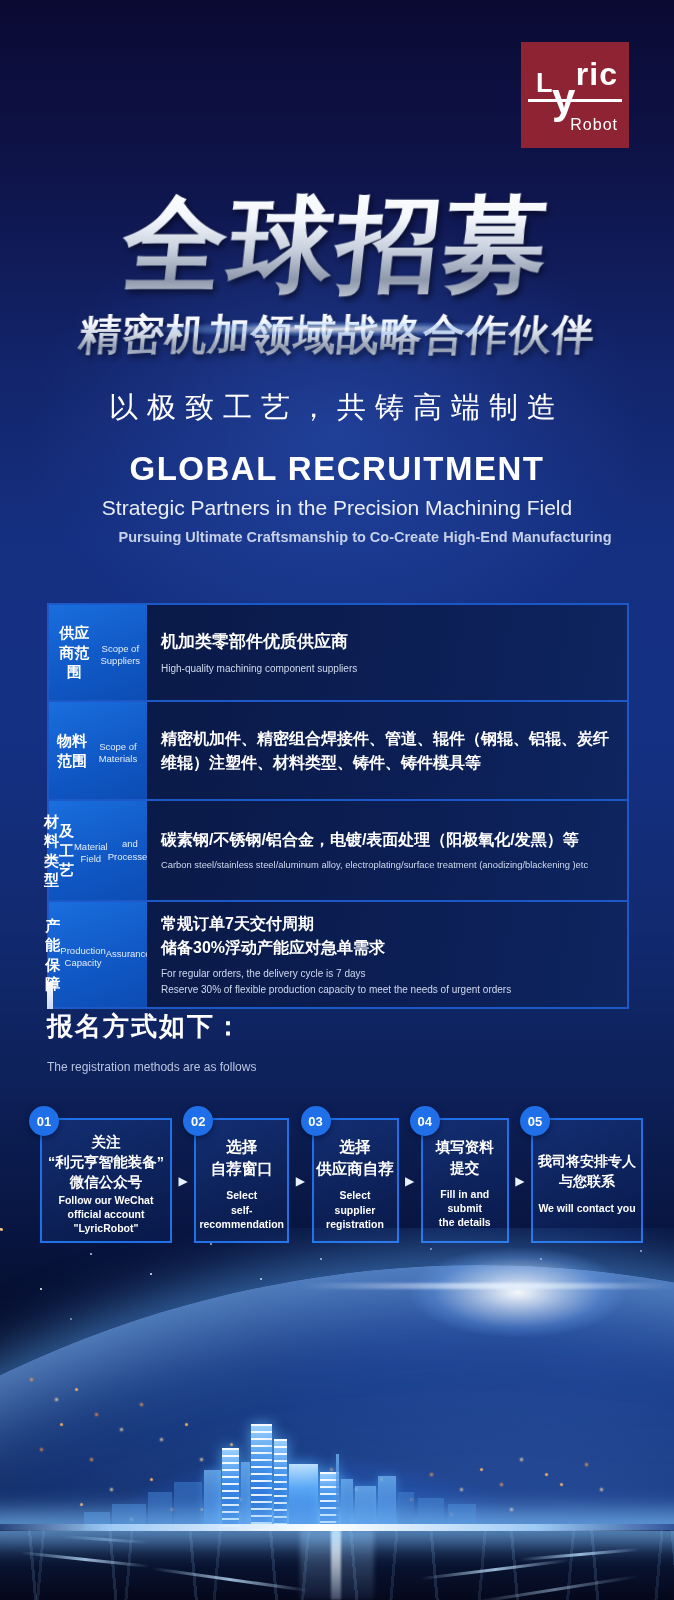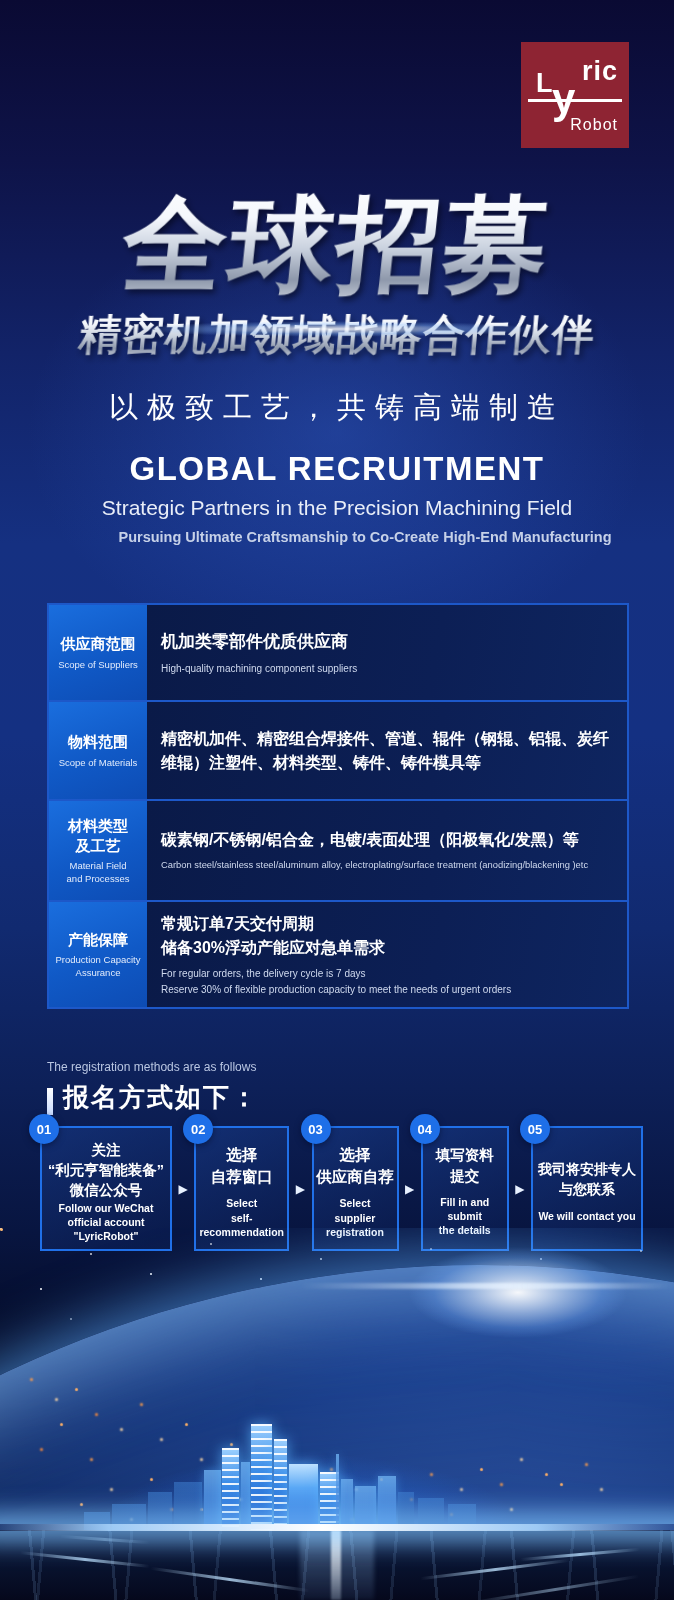--- a/index.html
+++ b/index.html
@@ -6,21 +6,21 @@
   .poster{
     position:relative;width:674px;height:1600px;overflow:hidden;
     font-family:"Liberation Sans",sans-serif;color:#fff;
     background:
       radial-gradient(ellipse 430px 320px at 50% 27%, rgba(52,98,208,.40), rgba(0,0,0,0) 72%),
       linear-gradient(180deg,#0a0a33 0%,#0e1348 10%,#122368 22%,#153081 34%,#143082 46%,#112a70 58%,#0d2058 68%,#081540 77%,#040a24 85%,#02050f 93%,#01020a 100%);
   }
   
   .logo{position:absolute;left:521px;top:42px;width:108px;height:106px;background:#8e2433;}
   .logo span{position:absolute;color:#fff;}
-  .logo .ric{top:14px;right:11px;font-size:27px;font-weight:bold;letter-spacing:1px;}
+  .logo .ric{top:14px;right:11px;font-size:32px;font-weight:bold;letter-spacing:1px;}
   .logo .line{position:absolute;top:57px;left:7px;right:7px;height:3px;background:#fff;}
   .logo .l{top:26px;left:15px;font-size:27px;font-weight:bold;}
   .logo .y{top:36px;left:31px;font-size:42px;font-weight:bold;line-height:1;}
   .logo .robot{top:74px;right:11px;font-size:16px;font-weight:400;letter-spacing:1px;}
   
   .abs{position:absolute;left:0;width:674px;text-align:center;}
   .metal{
     background:linear-gradient(180deg,#ffffff 0%,#f4f7fc 30%,#c9d1de 52%,#8e98ab 74%,#e9eef6 100%);
     -webkit-background-clip:text;background-clip:text;color:transparent;
     filter:drop-shadow(3px 4px 3px rgba(0,0,10,.5));
@@ -31,37 +31,37 @@
     background:radial-gradient(ellipse 50% 50% at 50% 50%, rgba(255,255,255,.85), rgba(140,190,255,.35) 45%, rgba(40,90,200,0) 72%);}
   .hero-tagline{top:388px;font-size:29px;font-weight:500;letter-spacing:9px;color:#fff;}
   .hero-entitle{top:450px;font-size:33px;font-weight:600;letter-spacing:1.5px;color:#fff;}
   .hero-ensub{top:496px;font-size:21px;font-weight:400;color:#e9eef8;}
   .hero-entag{top:529px;font-size:14.5px;font-weight:700;color:#c6d1e8;padding-left:28px;}
   
   .itable{position:absolute;left:47px;top:603px;width:578px;border:2px solid #1d58c9;}
   .trow{display:flex;align-items:stretch;}
   .trow + .trow{border-top:2px solid #1d58c9;}
   .r1{min-height:95px;} .r2{min-height:97px;} .r3{min-height:99px;} .r4{min-height:86px;}
-  .tlabel{width:98px;flex:0 0 98px;display:flex;flex-direction:column;justify-content:center;align-items:center;
+  .tlabel{width:98px;flex:0 0 98px;display:flex;justify-content:center;align-items:center;
     text-align:center;padding:4px 3px;box-sizing:border-box;
     background:linear-gradient(160deg,#1a6ede 0%,#1059c6 55%,#0d4cb4 100%);}
   .tlabel .zh{font-size:15px;font-weight:bold;line-height:1.3;color:#fff;}
   .tlabel .en{font-size:9.5px;color:#e3ecfc;margin-top:5px;line-height:1.3;}
   .tcontent{flex:1;display:flex;flex-direction:column;justify-content:center;padding:10px 10px 10px 14px;
     background:linear-gradient(100deg,#0a1a48 0%,#0c1f55 60%,#0e2560 100%);}
   .tcontent .zh{font-size:16px;font-weight:bold;color:#fff;line-height:1.5;}
   .r1 .tcontent .zh{font-size:17px;}
   .tcontent .en{font-size:10px;color:#cfd9ee;margin-top:6px;line-height:1.55;}
   .r3 .tcontent .en{font-size:9.4px;}
   
-  .reg-heading{position:absolute;left:47px;top:1080px;display:flex;align-items:flex-end;}
+  .reg-heading{position:absolute;left:47px;top:982px;display:flex;align-items:flex-start;flex-direction:column;}
   .reg-bar{width:6px;height:27px;background:linear-gradient(180deg,#ffffff,#c9dbff);margin-right:10px;}
   .reg-title{font-size:26px;font-weight:bold;color:#fff;letter-spacing:2px;}
   .reg-en{position:absolute;left:47px;top:1060px;font-size:12px;color:#b9c6e2;}
-  .steps{position:absolute;left:40px;top:1118px;width:603px;height:125px;display:flex;justify-content:space-between;align-items:stretch;margin-top:8px;}
+  .steps{position:absolute;left:40px;top:1118px;width:603px;height:125px;display:flex;justify-content:space-between;align-items:stretch;}
   .step{position:relative;border:2px solid #2070e8;box-sizing:border-box;height:125px;
     background:linear-gradient(155deg,rgba(24,60,140,.55),rgba(10,28,80,.62));
     display:flex;flex-direction:column;justify-content:center;align-items:center;text-align:center;padding:14px 2px 8px;}
   .s1{width:132px;} .s2{width:95px;} .s3{width:87px;} .s4{width:88px;} .s5{width:112px;}
   .step-num{position:absolute;top:-14px;left:-13px;width:30px;height:30px;border-radius:50%;background:#1e6fe8;
     display:flex;align-items:center;justify-content:center;font-size:13px;font-weight:bold;color:#fff;
     box-shadow:0 2px 6px rgba(0,10,40,.5);}
   .step .zh{font-size:14.5px;font-weight:bold;line-height:1.4;color:#fff;}
   .s2 .zh,.s3 .zh{font-size:15.5px;}
   .s5 .zh{font-size:14px;}

